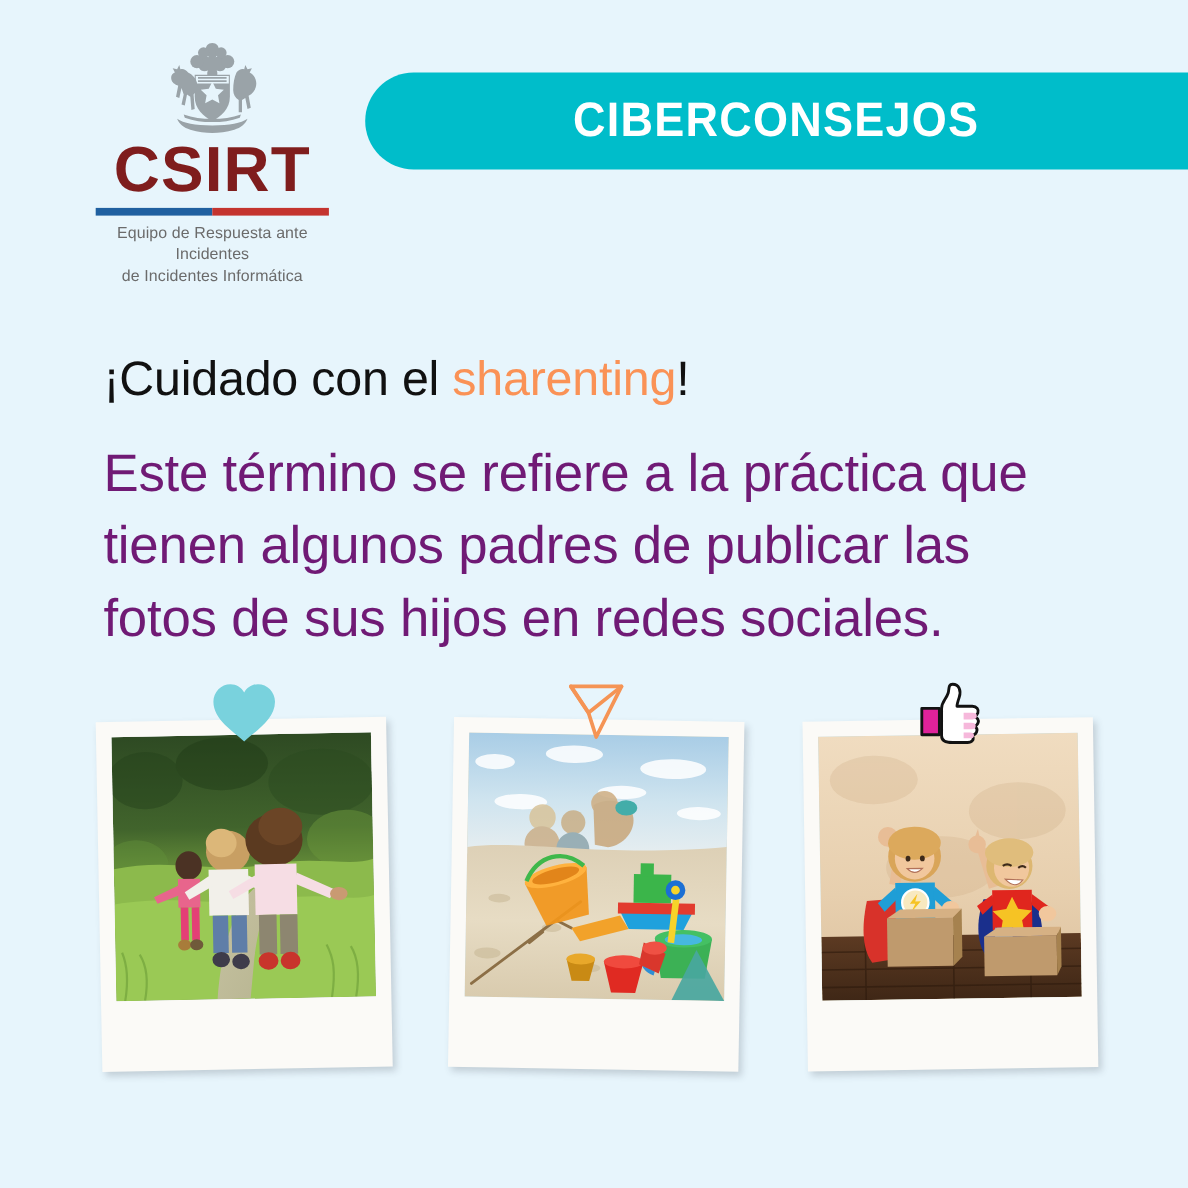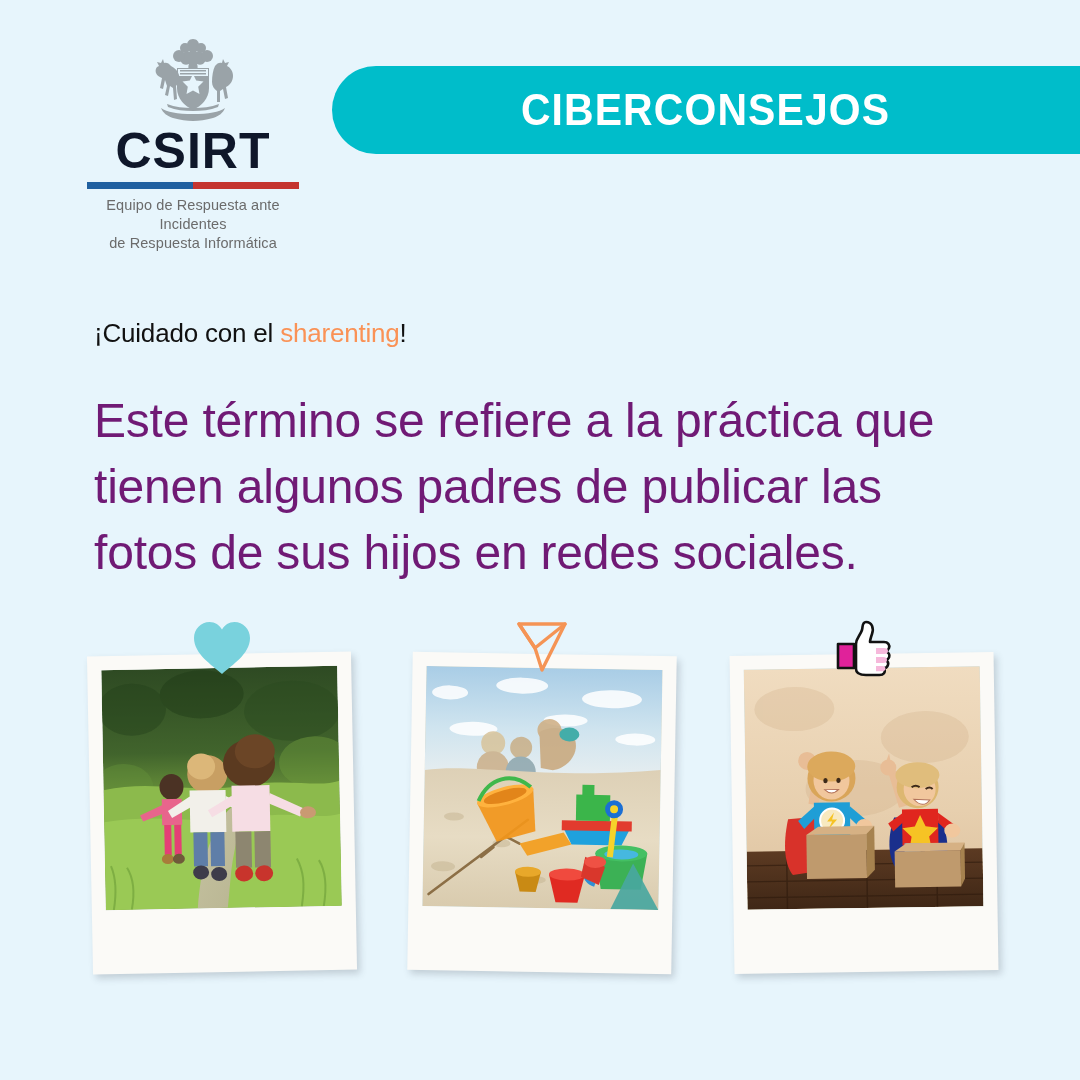--- a/index.html
+++ b/index.html
@@ -26,23 +26,23 @@
     left:48px; top:36px;
     width:290px;
     text-align:center;
   }
 
   .coat-of-arms { width:112px; height:88px; display:block; margin:0 auto 2px; }
 
   .csirt-word {
     font-family:"Liberation Sans", sans-serif;
     font-weight:bold;
-    font-size:50px;
+    font-size:58px;
     letter-spacing:1px;
-    color:#0f172a;
+    color:#7f1d1d;
     line-height:0.92;
     margin-top:4px;
   }
 
   .flag-rule { width:212px; height:7px; margin:8px auto 7px; display:flex; }
   .flag-rule .blue { flex:1 1 50%; background:#2060a0; }
   .flag-rule .red  { flex:1 1 50%; background:#c4342f; }
 
   .logo-tagline {
     font-size:14.5px;
@@ -83,25 +83,25 @@
     color:#86b84a;
     font-size:41px;
     font-weight:400;
     letter-spacing:0.5px;
   }
 
   
   .copy { position:absolute; left:94px; top:318px; width:890px; }
 
   .lede {
-    font-size:26px;
+    font-size:44px;
     color:#111111;
     letter-spacing:-0.2px;
     line-height:1.22;
-    margin-bottom:38px;
+    margin-bottom:26px;
   }
   .lede .highlight { color:#fa9256; }
 
   .para {
     font-size:48px;
     color:#701a75;
     letter-spacing:-0.2px;
     line-height:1.38;
     max-width:860px;
   }
@@ -180,21 +180,21 @@
 
       <div class="csirt-word">CSIRT</div>
 
       <div class="flag-rule">
         <span class="blue"></span>
         <span class="red"></span>
       </div>
 
       <div class="logo-tagline">
         <div>Equipo de Respuesta ante Incidentes</div>
-        <div>de Respuesta Informática</div>
+        <div>de Incidentes Informática</div>
       </div>
     </div>
 
     <div class="banner">
       <span class="banner-title">CIBERCONSEJOS</span>
     </div>
 
   </div>
 
   <div class="copy">

